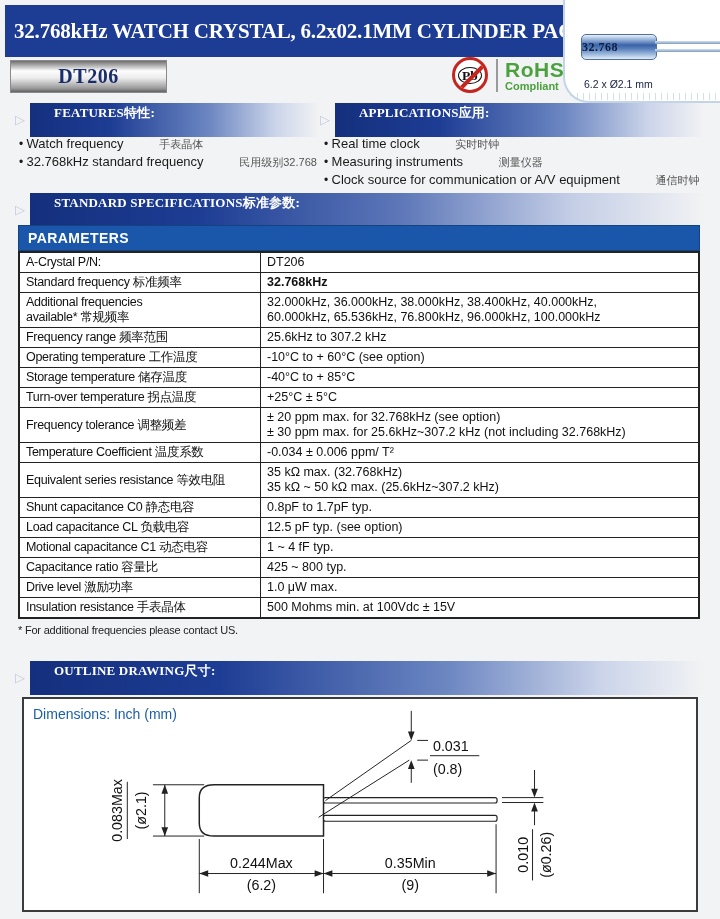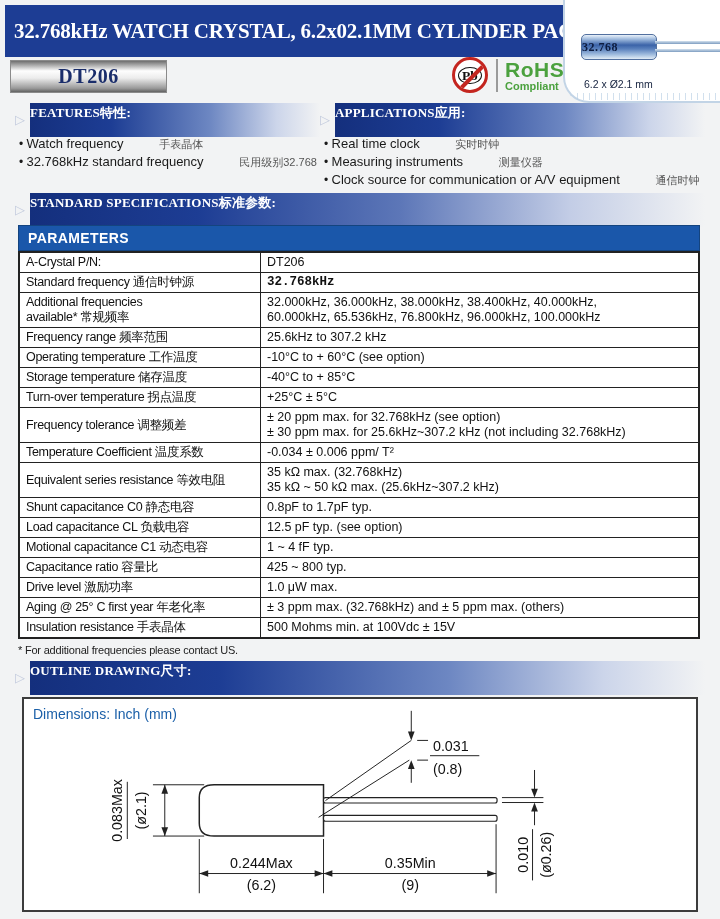--- a/index.html
+++ b/index.html
@@ -35,42 +35,42 @@
   .lead-line{position:absolute;height:3px;background:linear-gradient(180deg,#d4e2ef,#7d9cc0);}
   .lead1{left:90px;top:41px;width:67px;}
   .lead2{left:90px;top:49px;width:67px;}
   .photo-size{position:absolute;left:19px;top:78px;width:120px;text-align:left;font-size:10.5px;font-weight:normal;color:#16233f;}
   .photo-ruler{position:absolute;left:12px;bottom:1px;right:2px;height:7px;opacity:.65;
     background:repeating-linear-gradient(90deg,#b9cfe4 0 1px,transparent 1px 6px);}
 
   
   .sec-head{display:flex;align-items:center;height:19px;}
   .tri{color:#c3cbdd;font-size:13px;line-height:19px;width:15px;flex:0 0 15px;}
-  .sec-bar{flex:1;height:34px;line-height:19px;color:#fff;font-weight:bold;font-size:13px;padding-left:0;letter-spacing:.2px;
+  .sec-bar{flex:1;height:34px;line-height:19px;color:#fff;font-weight:bold;font-size:13px;padding-left:24px;letter-spacing:.2px;
     background:linear-gradient(90deg,#142f7d 0%,#1d3d94 28%,#6d87c2 62%,#ccd5ea 85%,rgba(242,243,244,0) 100%);
     white-space:nowrap;overflow:hidden;}
   .sec-row{position:absolute;left:15px;top:110px;width:690px;display:flex;}
   .col-feat{width:305px;flex:0 0 305px;}
   .col-app{flex:1;}
   ul.bullets{list-style:none;margin:6px 0 0 0;padding:0 0 0 4px;}
   ul.bullets li{font-size:13px;line-height:17px;color:#1a1a1a;}
   ul.bullets .bullet{font-size:12px;}
   ul.bullets .zh{font-size:11px;color:#555;margin-left:32px;}
 
   .spec-head{position:absolute;left:15px;top:200px;width:690px;}
   .spec-head .sec-bar{background:linear-gradient(90deg,#142f7d 0%,#1d3d94 25%,#5d77b8 55%,#c3cde6 80%,rgba(242,243,244,0) 100%);}
 
   
   .params{position:absolute;left:18px;top:225px;width:682px;}
   .params-header{background:#1a57aa;color:#fff;font-weight:bold;font-size:14px;letter-spacing:.4px;
     padding:4px 0 4px 9px;border:1px solid #14447f;}
   table.ptable{width:100%;border-collapse:collapse;background:#fff;border:2px solid #222;}
   table.ptable td{border:1px solid #222;font-size:12.5px;line-height:15px;padding:2px 6px;color:#111;vertical-align:middle;white-space:pre-line;}
   td.p-label{width:228px;letter-spacing:-0.3px;}
-  td.p-value.bold{font-weight:bold;font-family:Liberation Mono, monospace;}
+  td.p-value.bold{font-weight:bold;}
   td.first{padding-top:4px;padding-bottom:4px;font-size:14px;}
   .footnote{margin-top:5px;font-size:11px;color:#222;letter-spacing:-0.2px;}
 
   
   .outline-head{position:absolute;left:15px;top:668px;width:690px;}
   .outline-box{position:absolute;left:22px;top:697px;width:676px;height:215px;background:#fff;border:2px solid #3c3c3c;box-sizing:border-box;}
   .dim-caption{position:absolute;left:9px;top:7px;font-size:14px;color:#1a5fa8;}
   .outline-svg{position:absolute;left:0;top:0;width:100%;height:100%;}
   .outline-svg text{font-family:"Liberation Sans","DejaVu Sans",sans-serif;font-size:14.5px;fill:#111;}
 </style>
@@ -139,21 +139,21 @@
 
   <div class="params">
     <div class="params-header">PARAMETERS</div>
     <table class="ptable">
       <tbody id="params-tbody">
           <tr>
             <td class="p-label first">A-Crystal  P/N:</td>
             <td class="p-value first">DT206</td>
           </tr>
           <tr>
-            <td class="p-label">Standard frequency 通信时钟源</td>
+            <td class="p-label">Standard frequency 标准频率</td>
             <td class="p-value bold">32.768kHz</td>
           </tr>
           <tr>
             <td class="p-label">Additional frequencies
 available* 常规频率</td>
             <td class="p-value">32.000kHz, 36.000kHz, 38.000kHz, 38.400kHz, 40.000kHz,
 60.000kHz, 65.536kHz, 76.800kHz, 96.000kHz, 100.000kHz</td>
           </tr>
           <tr>
             <td class="p-label">Frequency range 频率范围</td>
@@ -197,24 +197,20 @@
             <td class="p-label">Motional capacitance C1 动态电容</td>
             <td class="p-value">1 ~ 4 fF typ.</td>
           </tr>
           <tr>
             <td class="p-label">Capacitance ratio 容量比</td>
             <td class="p-value">425 ~ 800 typ.</td>
           </tr>
           <tr>
             <td class="p-label">Drive level 激励功率</td>
             <td class="p-value">1.0 μW max.</td>
-          </tr>
-          <tr>
-            <td class="p-label">Aging @ 25° C first year 年老化率</td>
-            <td class="p-value">± 3 ppm max. (32.768kHz) and ± 5 ppm max. (others)</td>
           </tr>
           <tr>
             <td class="p-label">Insulation resistance 手表晶体</td>
             <td class="p-value">500 Mohms min. at 100Vdc ± 15V</td>
           </tr>
         </tbody>
     </table>
     <div class="footnote">* For additional frequencies please contact US.</div>
   </div>
 

